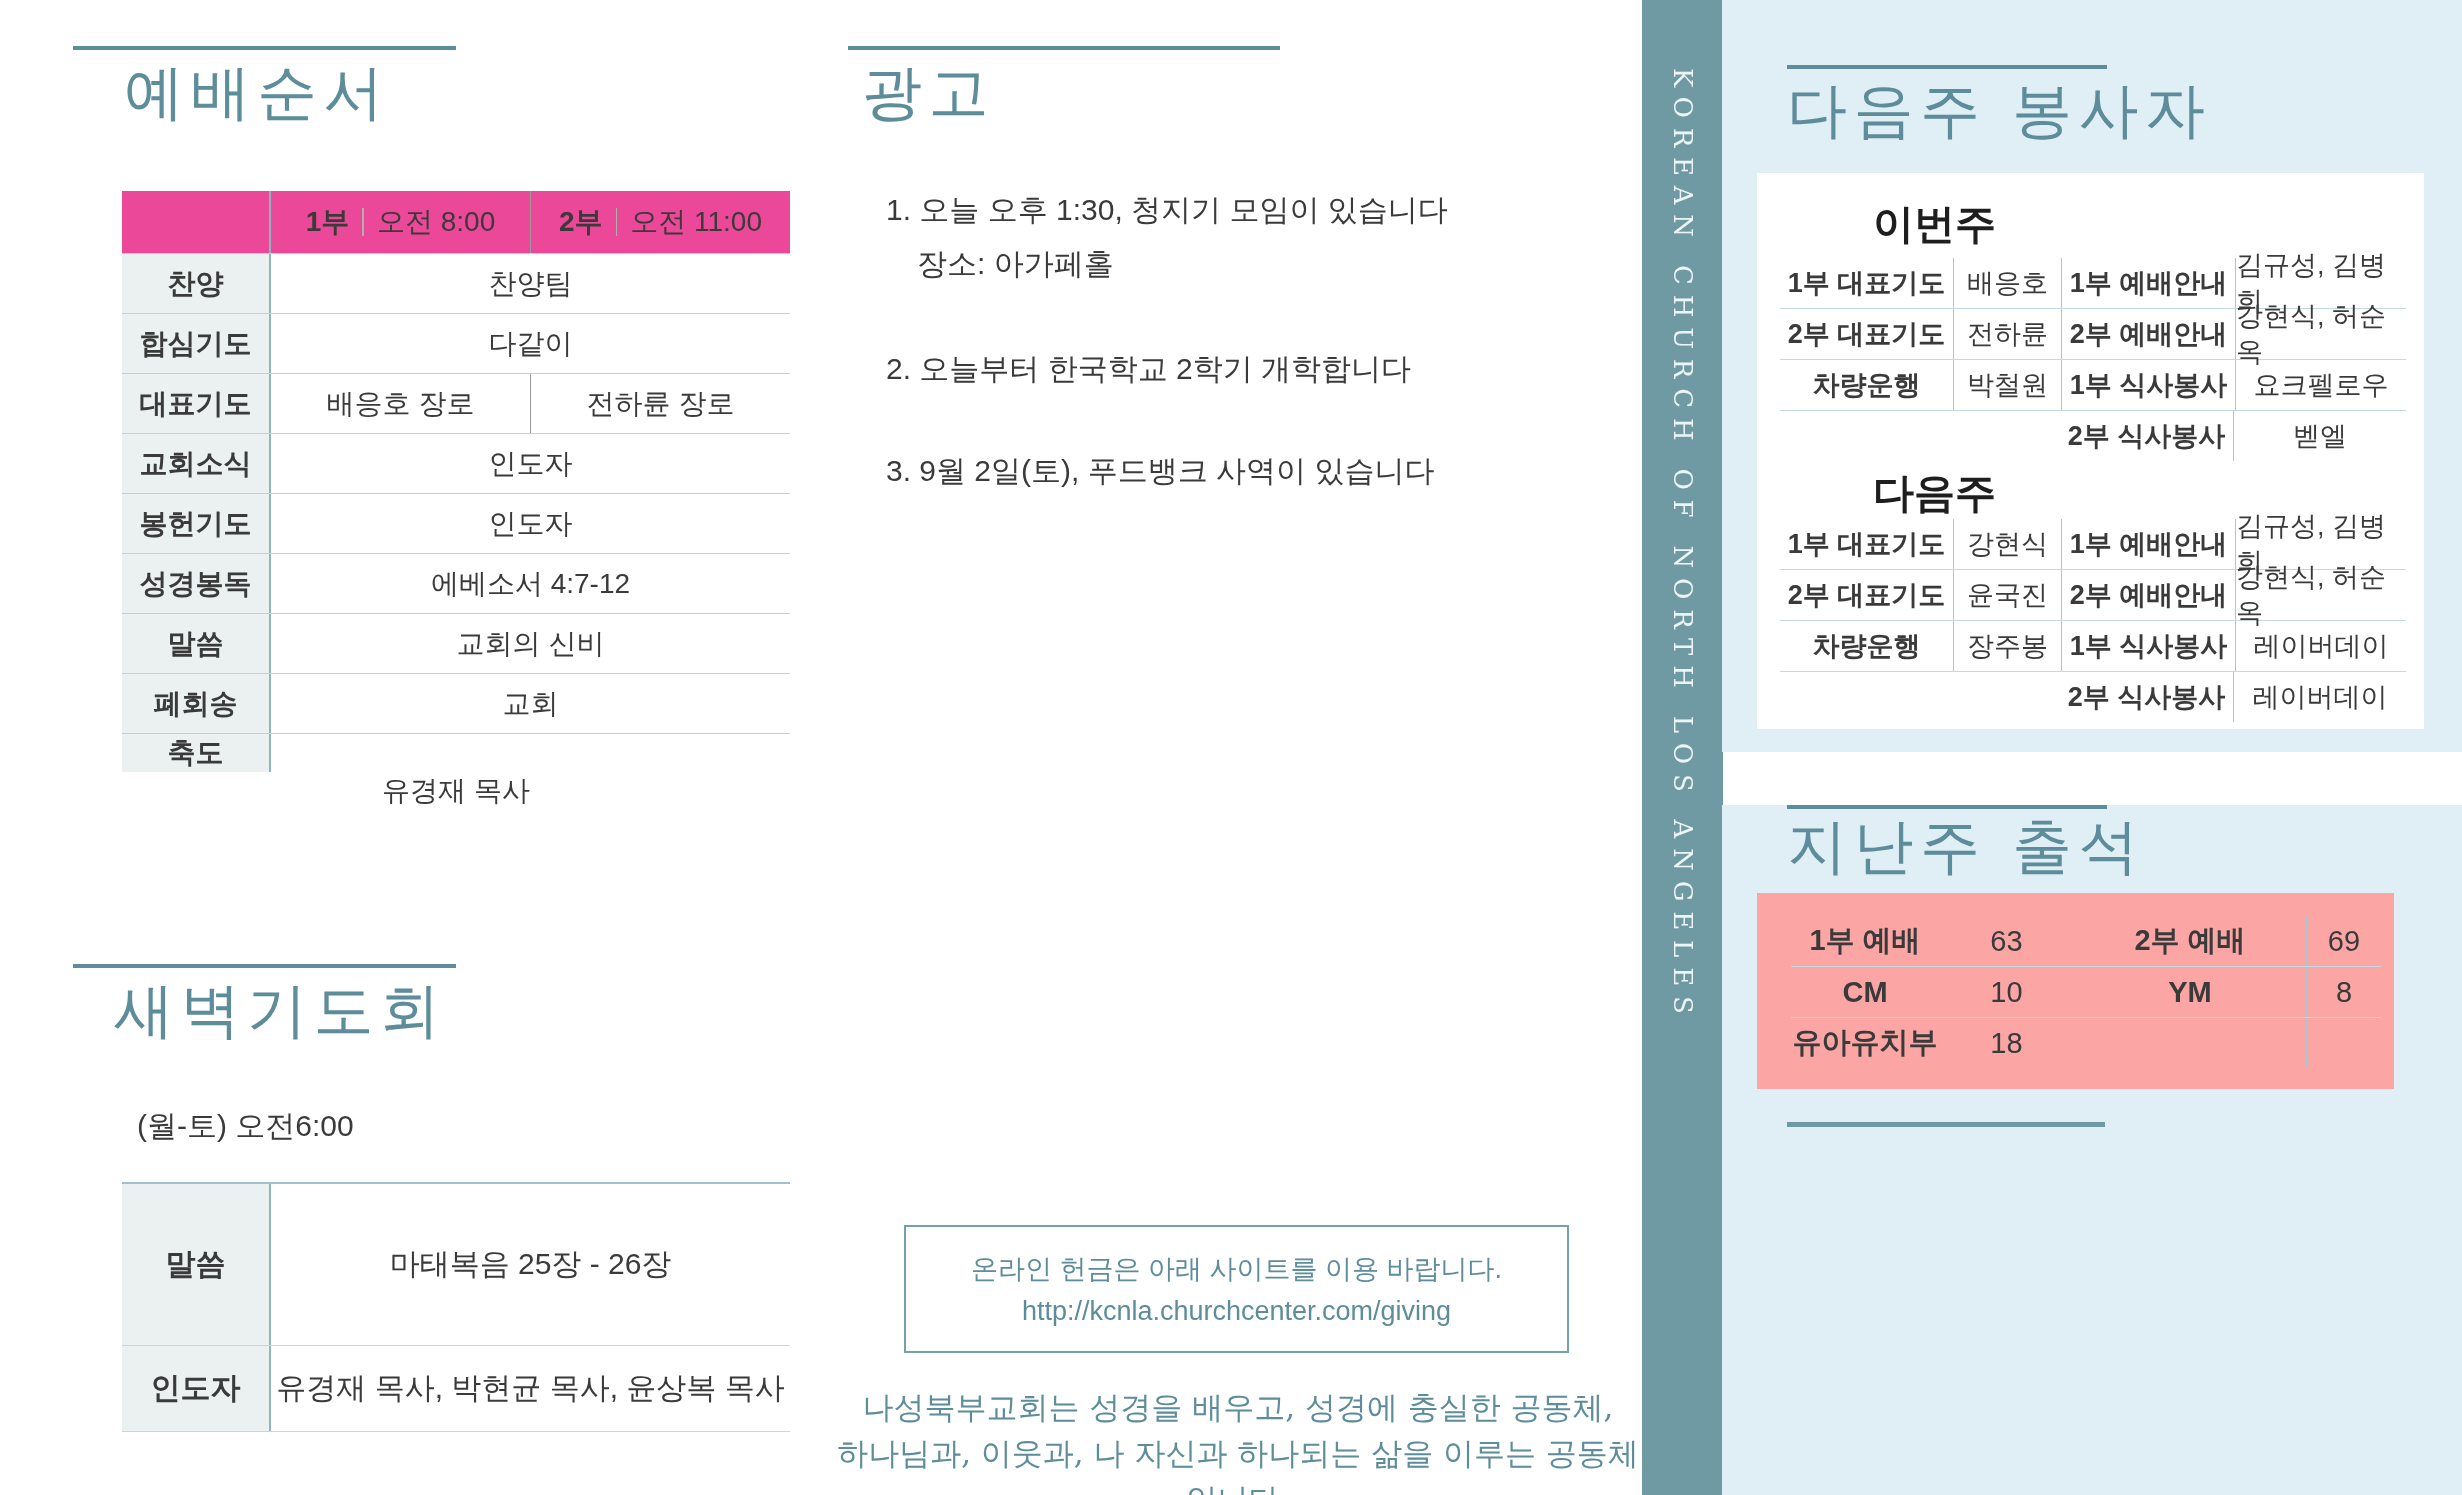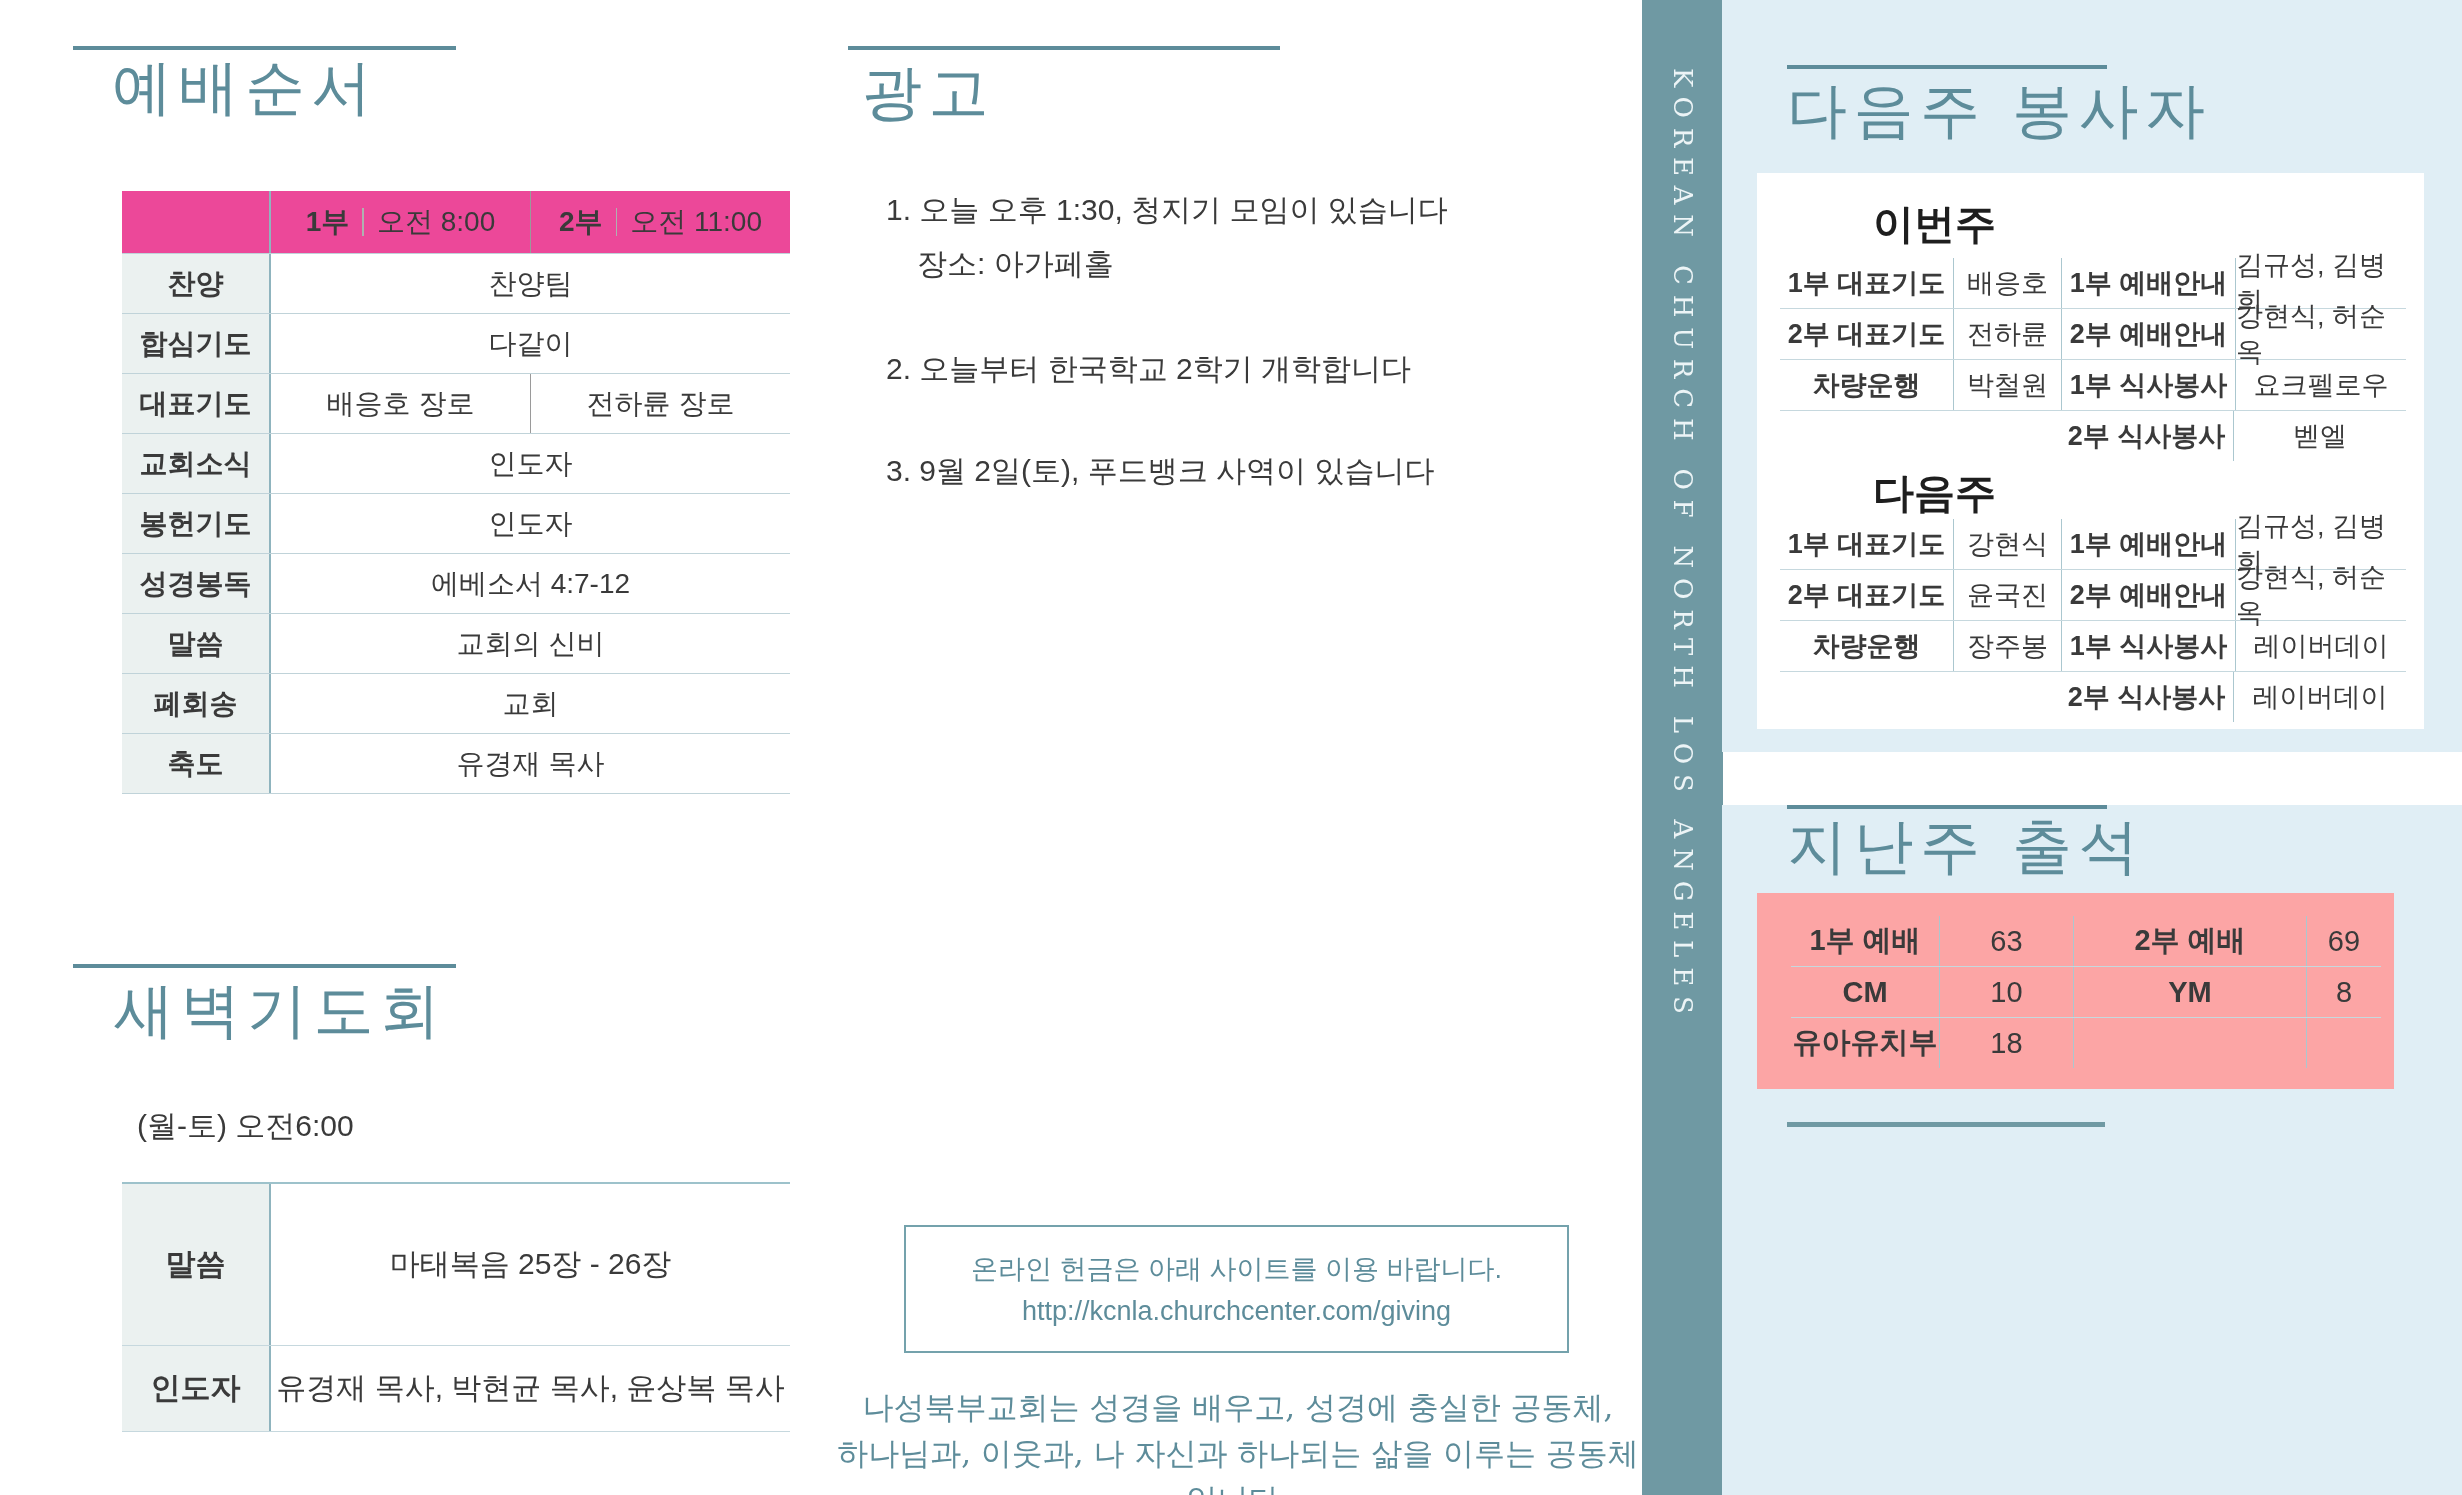--- a/index.html
+++ b/index.html
@@ -13,35 +13,35 @@
   .rule{position:absolute;height:4.1px;background:#5d8c9a;}
   #worship-rule{left:73px;top:46px;width:383px;}
   #dawn-rule{left:73px;top:964px;width:383px;}
   #ads-rule{left:848px;top:46px;width:432px;}
   #servants-rule{left:1787px;top:65px;width:320px;}
   #attendance-rule{left:1787px;top:805px;width:320px;}
   #bottom-rule{left:1787px;top:1122px;width:318px;height:4.9px;background:#6f99a3;}
 
   .sec-title{position:absolute;margin:0;font-family:"DejaVu Serif","Liberation Serif",serif;
     font-weight:400;font-size:60px;letter-spacing:6.5px;color:#5d8c9a;line-height:1.1;}
-  #worship-title{left:112px;top:59px;font-family:Liberation Mono, monospace;}
+  #worship-title{left:124px;top:59px;}
   #dawn-title{left:114px;top:977px;}
   #ads-title{left:862px;top:59px;}
   #servants-title{left:1787px;top:77px;}
   #attendance-title{left:1787px;top:813px;}
 
   
   .wtable{position:absolute;left:122px;top:191px;width:668px;font-size:28px;}
   .wt-head{display:flex;height:62px;background:#ec4899;}
   .wt-head .lbl{width:147px;border-right:2.4px solid #8fb4be;}
   .wt-head .hcell{width:259px;display:flex;align-items:center;justify-content:center;}
   .wt-head .hcell.second{border-left:1.6px solid #9a9a9a;}
   .hsep{width:1.6px;height:28px;background:#b0b0b0;margin:0 13px;}
   .wt-row{display:flex;height:59px;border-top:1.6px solid #c0d3d9;}
-  .wt-row.bottom{border-bottom:1.6px solid #c0d3d9;}
+  .wt-row.bottom{border-bottom:1.6px solid #c0d3d9;flex-direction:column;}
   .wt-row .lbl{width:147px;background:#ebf1f0;border-right:2.4px solid #8fb4be;
     font-weight:700;display:flex;align-items:center;justify-content:center;}
   .wt-row .val{flex:1;display:flex;align-items:center;justify-content:center;background:#fff;}
   .wt-row .val.half2{border-left:1.6px solid #9a9a9a;}
 
   
   #dawn-schedule{position:absolute;left:137px;top:1106px;font-size:30px;color:#3a3a3a;}
   .dtable{position:absolute;left:122px;top:1182px;width:668px;border-top:2.4px solid #9dc2cb;font-size:30px;}
   .dt-row{display:flex;border-bottom:1.6px solid #c6d8de;}
   .dt-row.r1{height:161px;}

